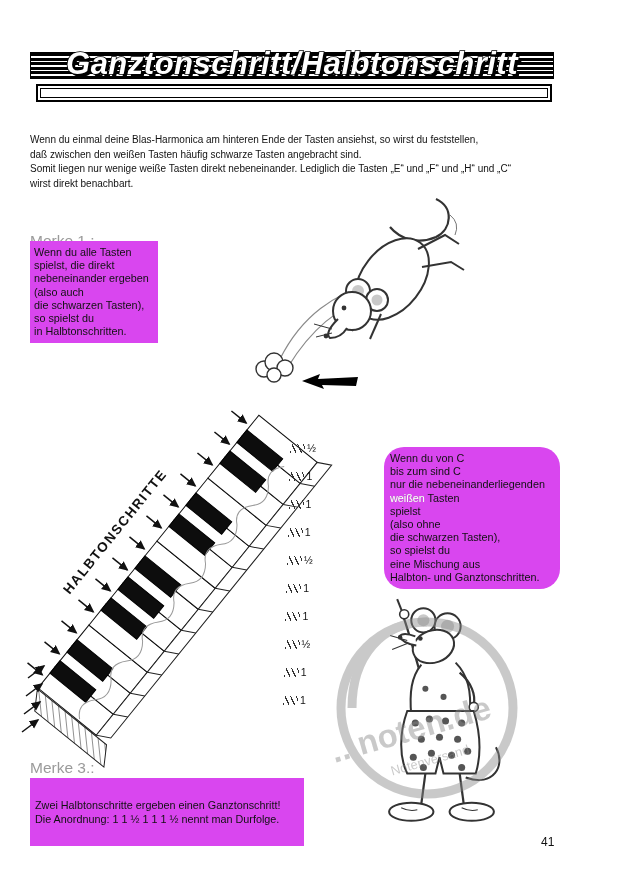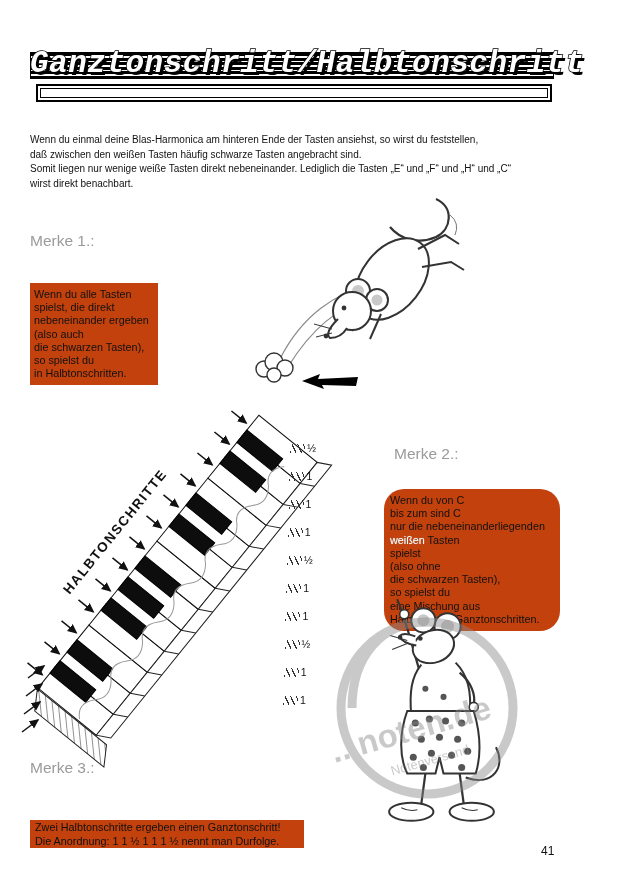--- a/index.html
+++ b/index.html
@@ -6,55 +6,55 @@
   .page{position:relative;width:640px;height:890px;background:#fff;overflow:hidden;
         font-family:"Liberation Sans",sans-serif;color:#111;margin:0 auto;}
   .line{white-space:nowrap;}
 
   
   .banner{position:absolute;left:30px;top:42px;width:524px;height:46px;}
   .banner-stripes{position:absolute;left:0;right:0;top:10px;height:25px;
       background:repeating-linear-gradient(180deg,#000 0 3px,#fff 3px 4.6px);
       border:1px solid #000;}
   .banner-title{position:relative;z-index:2;text-align:center;
-      font-family:Liberation Mono, monospace;font-weight:bold;font-style:italic;
+      font-family:Liberation Sans, sans-serif;font-weight:bold;font-style:italic;
       font-size:31px;line-height:44px;letter-spacing:0.5px;color:#fff;
       -webkit-text-stroke:1.5px #000;paint-order:stroke fill;
       text-shadow:3px 2.5px 0 #000;}
   .frame-box{position:absolute;left:36px;top:84px;width:508px;border:2px solid #000;padding:2px;}
   .frame-box-inner{border:1px solid #000;height:8px;}
 
   
   .intro{position:absolute;left:30px;top:133px;width:596px;font-size:10px;line-height:14.6px;}
 
   
   .merke-h{position:absolute;color:#9a9a9a;font-size:15.5px;}
-  .merke-box{position:absolute;background:#c2410c;font-size:10.8px;line-height:13.2px;margin-top:42px;}
+  .merke-box{position:absolute;background:#d946ef;font-size:10.8px;line-height:13.2px;}
   .m1h{left:30px;top:232px;}
   .m1b{left:30px;top:241px;width:120px;padding:5px 4px;}
   .m2h{left:394px;top:429px;margin-top:16px;}
   .m2b{left:384px;top:447px;width:164px;padding:5px 6px;border-radius:20px;}
   .m3h{left:30px;top:759px;}
-  .m3b{left:30px;top:778px;width:264px;padding:0 5px;font-size:10.8px;line-height:14px;}
+  .m3b{left:30px;top:778px;width:264px;padding:20px 5px;font-size:10.8px;line-height:14px;}
   .knockout{color:#fff;text-shadow:0 0 1px #9a9a9a;}
 
   
   .kbd-svg{position:absolute;left:10px;top:378px;width:340px;height:400px;pointer-events:none;}
   .mouse-jump{position:absolute;left:240px;top:186px;width:235px;height:214px;pointer-events:none;}
   .mouse-stand{position:absolute;left:362px;top:580px;width:158px;height:264px;pointer-events:none;}
   .watermark{position:absolute;left:322px;top:596px;width:215px;height:245px;opacity:.45;pointer-events:none;}
 
   
   .intervals{position:absolute;left:283px;top:441px;width:44px;height:290px;}
   .iv{position:absolute;display:flex;align-items:center;height:14px;}
   .iv-bracket{display:inline-block;width:15px;height:9px;margin-right:2px;
       background:repeating-linear-gradient(65deg,#333 0 1.1px,transparent 1.1px 5px);}
   .iv-val{font-size:10.5px;}
 
-  .pagenum{position:absolute;left:541px;top:835px;font-size:12px;margin-top:9px;}
+  .pagenum{position:absolute;left:541px;top:835px;font-size:12px;}
 </style>
 </head>
 <body>
 
 <div class="page">
 
   <div class="banner">
     <div class="banner-stripes"></div>
     <div class="banner-title">Ganztonschritt/Halbtonschritt</div>
   </div>

